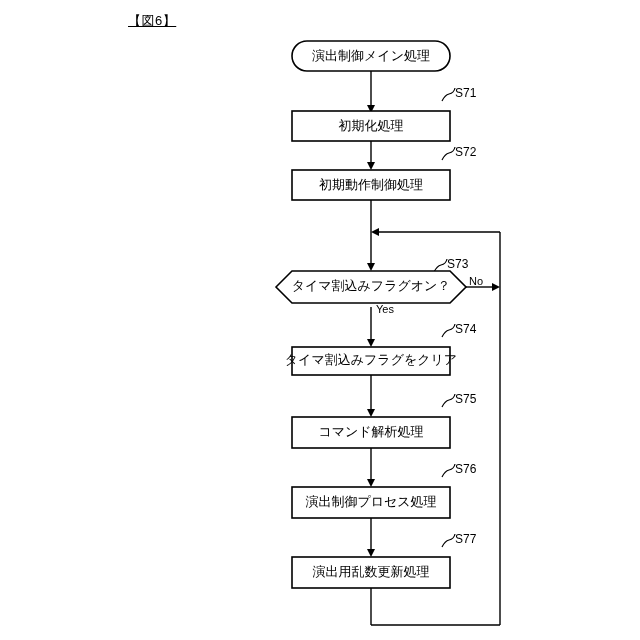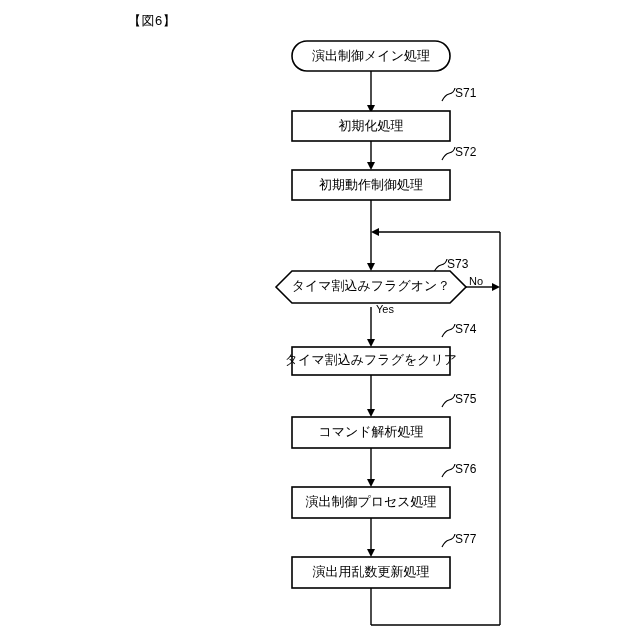--- a/index.html
+++ b/index.html
@@ -15,20 +15,21 @@
     color: #000000;
     overflow: hidden;
   }
   #figure-label {
     position: absolute;
     left: 128px;
     top: 12px;
     font-size: 13px;
     letter-spacing: 0.5px;
     white-space: nowrap;
+    text-decoration: underline;
   }
   #flow-svg {
     position: absolute;
     left: 0;
     top: 0;
   }
   .node-text {
     font-family: "Liberation Sans", sans-serif;
     font-size: 13px;
     text-anchor: middle;

